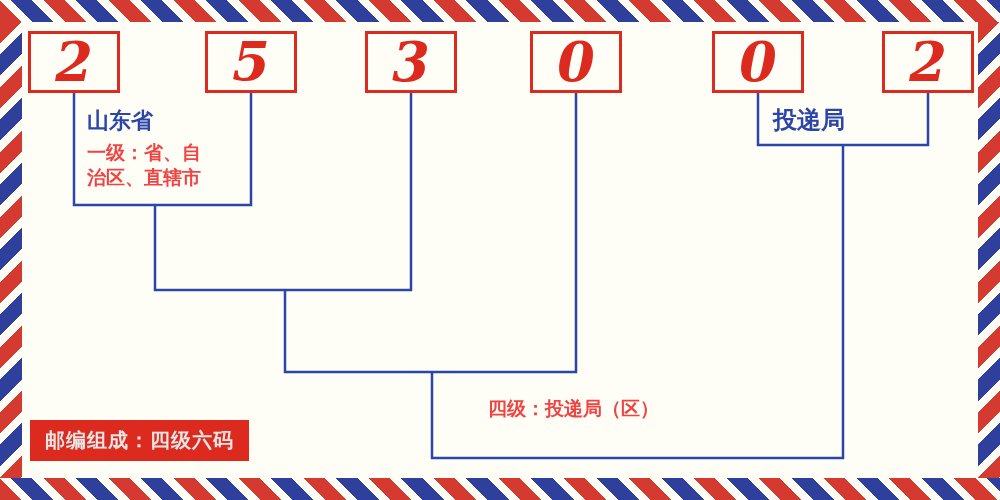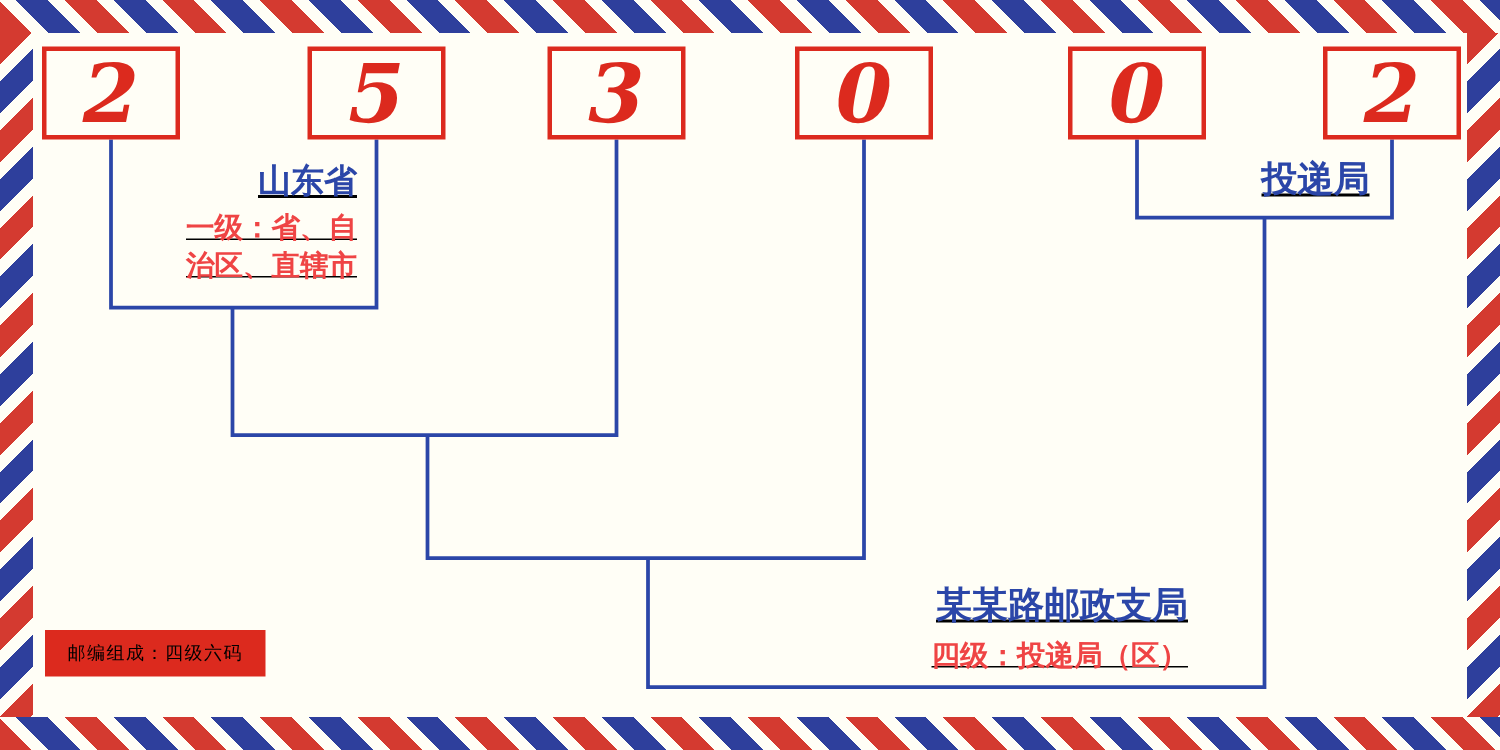--- a/index.html
+++ b/index.html
@@ -52,36 +52,36 @@
   
   .connectors {
     position: absolute; left: 0; top: 0;
     width: 1000px; height: 500px;
   }
   .connectors polyline {
     fill: none; stroke: #2b46a8; stroke-width: 2.5;
   }
 
   
-  .anno { position: absolute; text-align: right; text-decoration: underline; }
+  .anno { position: absolute; text-align: left; }
   .anno-name {
     color: #2b46a8; font-weight: 700; font-size: 22px; line-height: 1.2;
   }
   .anno-name.small { font-size: 24px; }
   .anno-desc {
     color: #ef4444; font-size: 19px; font-weight: 600;
     margin-top: 7px; line-height: 1.3;
     white-space: pre-line;
   }
 
   
   .badge {
     position: absolute; left: 30px; top: 420px;
-    background: #dc2a1e; color: #000000;
-    font-weight: 400; font-size: 12px;
+    background: #dc2a1e; color: #e5e5e5;
+    font-weight: 700; font-size: 20px;
     padding: 7px 15px; letter-spacing: 1px;
   }
 </style>
 </head>
 <body>
 
 <div class="canvas">
 
   <div class="strip strip-h strip-top"></div>
   <div class="strip strip-h strip-bottom"></div>
@@ -119,21 +119,20 @@
     <div class="anno-name">山东省</div>
     <div class="anno-desc">一级：省、自
 治区、直辖市</div>
   </div>
 
   <div class="anno" style="left:185px; top:226px; width:196px">
   </div>
 
 
   <div class="anno" style="left:488px; top:390px; width:304px">
-    <div class="anno-name small">某某路邮政支局</div>
     <div class="anno-desc">四级：投递局（区）</div>
   </div>
 
   <div class="anno" style="left:773px; top:106px; width:140px">
     <div class="anno-name small">投递局</div>
   </div>
 
   <div class="badge">邮编组成：四级六码</div>
 
 </div>

